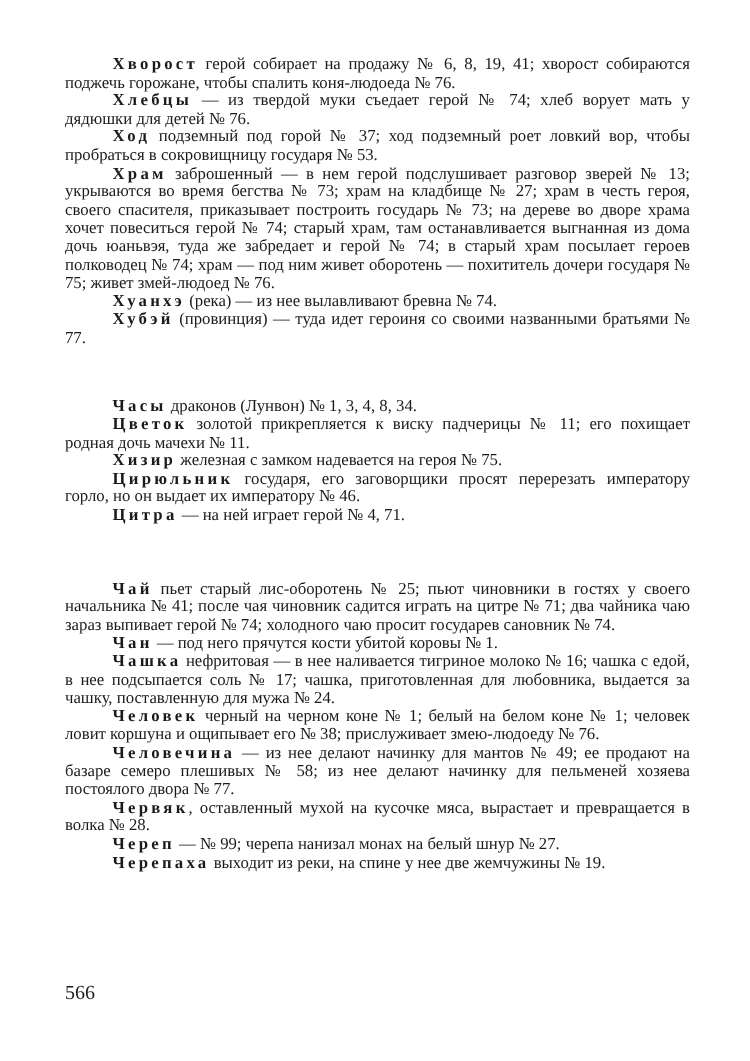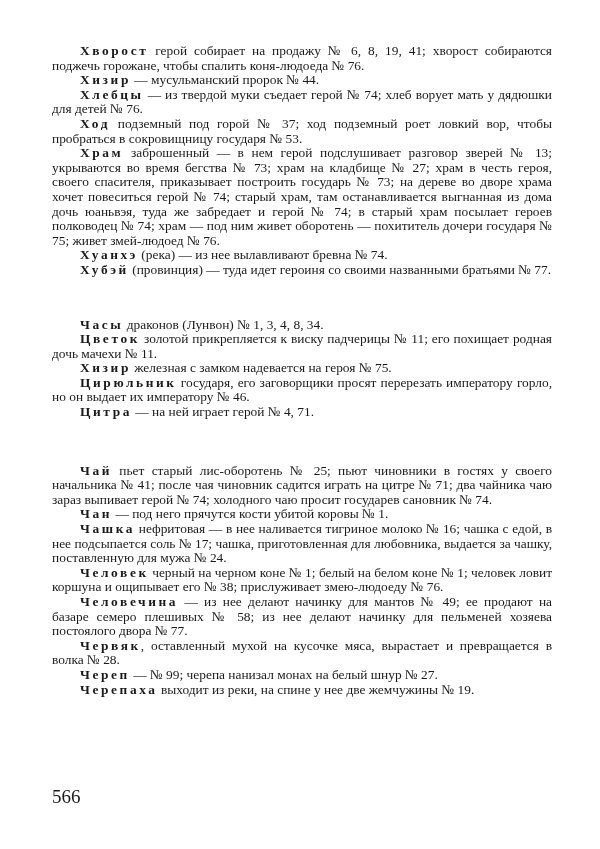--- a/index.html
+++ b/index.html
@@ -16,36 +16,36 @@
     font-size: 13.4px;
     line-height: 14.6px;
     text-align: justify;
     text-indent: 28px;
     margin: 0;
     hyphens: manual;
   }
   .term {
     letter-spacing: 2.6px;
     font-weight: bold;
+    margin-left: 10px;
   }
   .gap1 { height: 40px; }
   .gap2 { height: 44px; }
   .page-number {
     position: absolute; left: 52px; top: 786px;
-    font-size: 19px;
+    font-size: 16px;
   }
 </style>
 </head>
 <body>
 
 <div class="page">
 
   <div class="section">
     <p class="entry"><span class="term">Хворост</span><span> герой собирает на продажу № 6, 8, 19, 41; хворост собираются поджечь горожане, чтобы спалить коня-людоеда № 76.</span></p>
-    <p class="entry"><span class="term">Хизир</span><span> — мусульманский пророк № 44.</span></p>
     <p class="entry"><span class="term">Хлебцы</span><span> — из твердой муки съедает герой № 74; хлеб ворует мать у дядюшки для детей № 76.</span></p>
     <p class="entry"><span class="term">Ход</span><span> подземный под горой № 37; ход подземный роет ловкий вор, чтобы пробраться в сокровищницу государя № 53.</span></p>
     <p class="entry"><span class="term">Храм</span><span> заброшенный — в нем герой подслушивает разговор зверей № 13; укрываются во время бегства № 73; храм на кладбище № 27; храм в честь героя, своего спасителя, приказывает построить государь № 73; на дереве во дворе храма хочет повеситься герой № 74; старый храм, там останавливается выгнанная из дома дочь юаньвэя, туда же забредает и герой № 74; в старый храм посылает героев полководец № 74; храм — под ним живет оборотень — похититель дочери государя № 75; живет змей-людоед № 76.</span></p>
     <p class="entry"><span class="term">Хуанхэ</span><span> (река) — из нее вылавливают бревна № 74.</span></p>
     <p class="entry"><span class="term">Хубэй</span><span> (провинция) — туда идет героиня со своими названными братьями № 77.</span></p>
   </div>
 
   <div class="gap1"></div>
 
   <div class="section">

